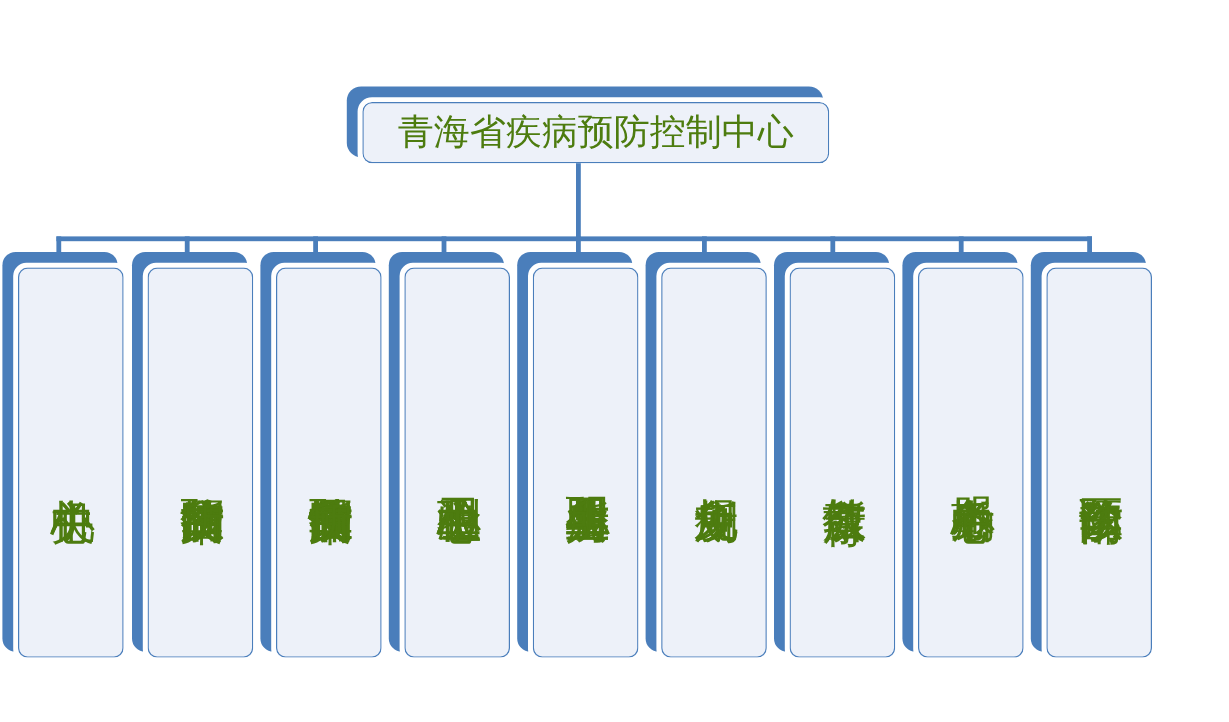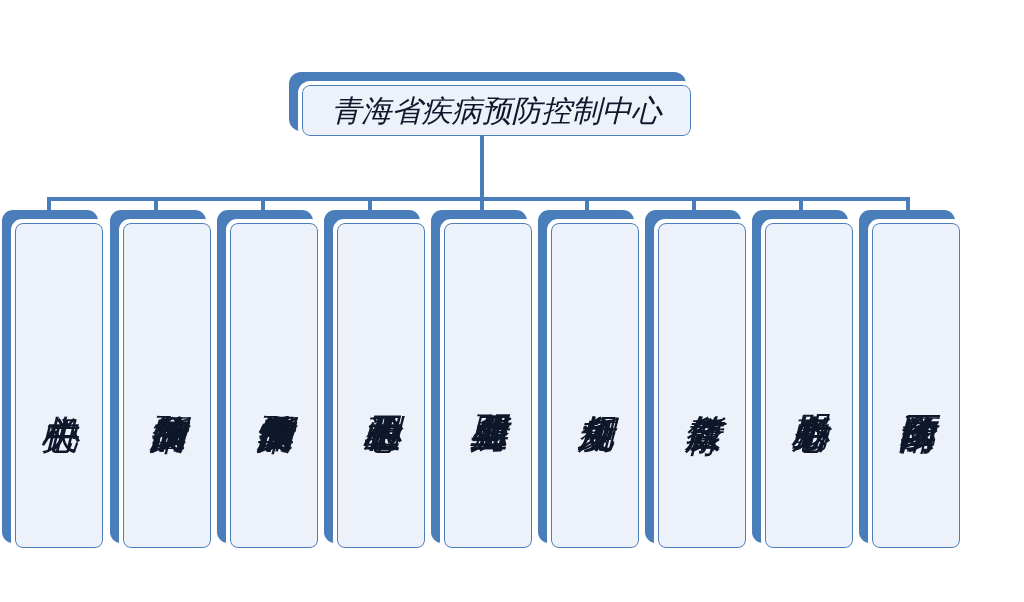--- a/index.html
+++ b/index.html
@@ -68,27 +68,26 @@
     content: "";
     position: absolute;
     left: 0; top: 0; right: 0; bottom: 0;
     border: 1px solid #4a7ebb;
     border-radius: 8px;
     pointer-events: none;
   }
 
   
   .node-label {
-    color: #0f172a;
+    color: #4d7c0f;
     line-height: 1.04;
     letter-spacing: 0;
     text-align: left;
     position: relative;
     z-index: 2;
-    font-style: italic;
   }
   .node-label-vertical {
     writing-mode: vertical-rl;
     text-orientation: upright;
     font-size: 37px;
     max-height: 100%;
   }
   .node-label-horizontal {
     font-size: 30px;
     white-space: nowrap;

